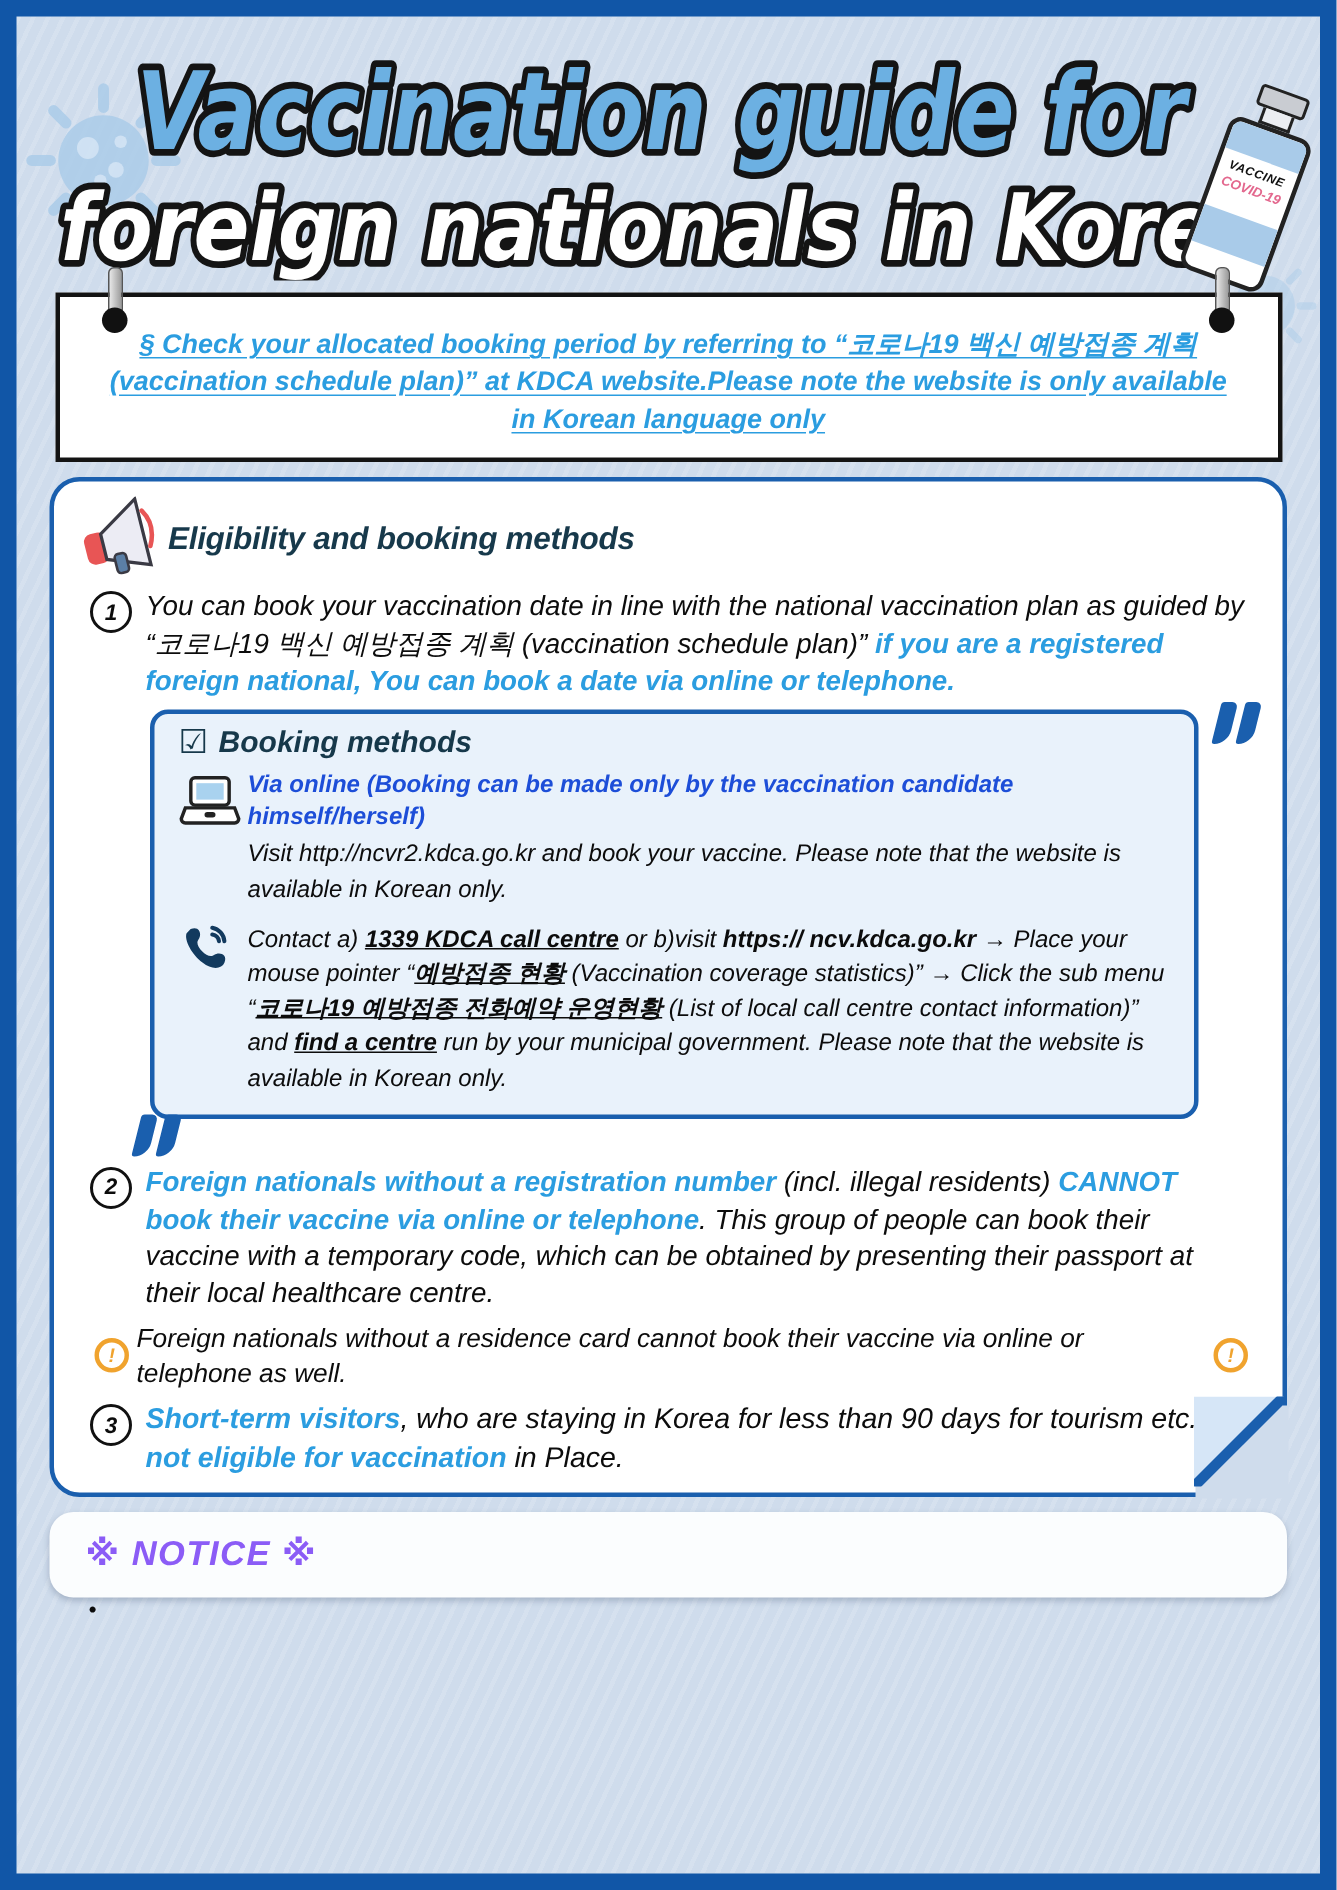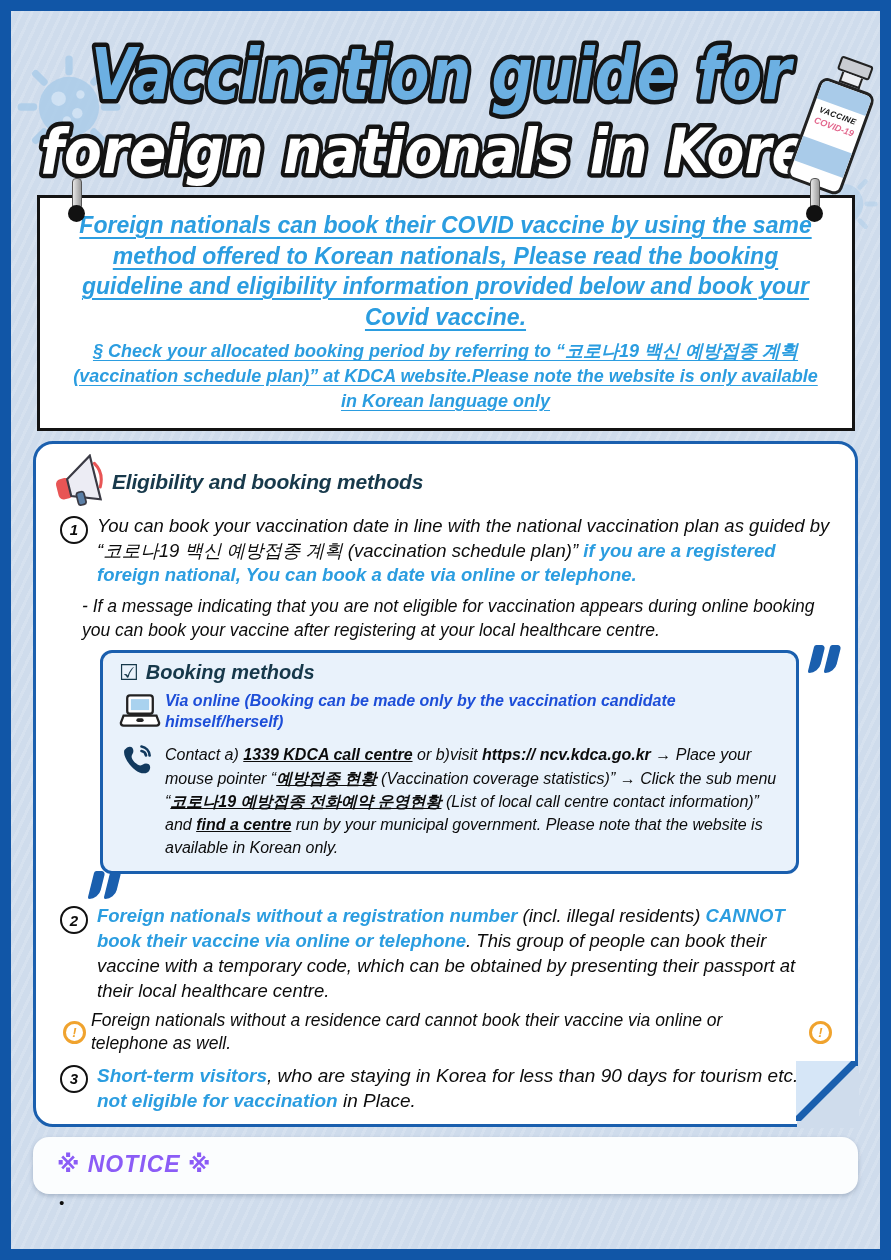--- a/index.html
+++ b/index.html
@@ -151,21 +151,20 @@
 
   <div class="intro">
     <div class="pin left">
       <div class="stem"></div>
         <div class="ball"></div>
     </div>
     <div class="pin right">
       <div class="stem"></div>
         <div class="ball"></div>
     </div>
-    <p class="p1">Foreign nationals can book their COVID vaccine by using the same method offered to Korean nationals, Please read the booking guideline and eligibility information provided below and book your Covid vaccine.</p>
     <p class="p2">§ Check your allocated booking period by referring to “코로나19 백신 예방접종 계획 (vaccination schedule plan)” at KDCA website.Please note the website is only available in Korean language only</p>
   </div>
 
   <div class="elig">
     <div class="elig-head">
       <span>
         <svg width="52" height="52" viewBox="0 0 60 60">
           <g transform="rotate(-14 30 30)">
             <rect x="4" y="24" width="17" height="24" rx="6" fill="#e85555"></rect>
             <polygon points="18,26 50,6 50,58 18,46" fill="#ececf4" stroke="#3a3a44" stroke-width="2.5"></polygon>
@@ -176,21 +175,20 @@
       </span>
       <h2>Eligibility and booking methods</h2>
     </div>
 
     <div class="item">
       <div class="num">1</div>
       <div class="item-text">
         <span>You can book your vaccination date in line with the national vaccination plan as guided by “코로나19 백신 예방접종 계획 (vaccination schedule plan)” </span><span class="blue">if you are a registered foreign national, You can book a date via online or telephone.</span>
       </div>
     </div>
-    <div class="sub-bullet">- If a message indicating that you are not eligible for vaccination appears during online booking you can book your vaccine after registering at your local healthcare centre.</div>
 
     <div class="bookbox">
       <span class="quote tr">
           <i></i>
           <i></i>
         </span>
       <span class="quote bl">
           <i></i>
           <i></i>
         </span>
@@ -203,20 +201,21 @@
         <div class="m-icon">
           <svg width="42" height="36" viewBox="0 0 46 38">
             <rect x="9" y="2" width="28" height="20" rx="3" fill="#fff" stroke="#222" stroke-width="2.5"></rect>
             <rect x="13" y="6" width="20" height="12" fill="#a9d2ef"></rect>
             <path d="M5 24 h36 l3 8 a3 3 0 0 1 -3 3 h-36 a3 3 0 0 1 -3 -3 z" fill="#fff" stroke="#222" stroke-width="2.5"></path>
             <rect x="19" y="27" width="8" height="4" rx="2" fill="#222"></rect>
           </svg>
         </div>
         <div>
           <div class="m-title">Via online (Booking can be made only by the vaccination candidate himself/herself)</div>
+          <div class="m-body">Visit http://ncvr2.kdca.go.kr and book your vaccine. Please note that the website is available in Korean only.</div>
         </div>
       </div>
 
       <div class="method">
         <div class="m-icon">
           <svg width="36" height="36" viewBox="0 0 40 40">
             <path d="M9 6 C14 4 16 7 16 10 C16 13 14 14 14 16 C14 20 20 26 24 26 C26 26 27 24 30 24 C33 24 36 26 34 31 C32 36 24 36 18 31 C10 25 4 14 6 9 Z" fill="#123a5e"></path>
             <path d="M25 5 a11 11 0 0 1 9 10" stroke="#123a5e" stroke-width="3" fill="none" stroke-linecap="round"></path>
             <path d="M25 10 a6 6 0 0 1 5 5" stroke="#123a5e" stroke-width="3" fill="none" stroke-linecap="round"></path>
           </svg>

